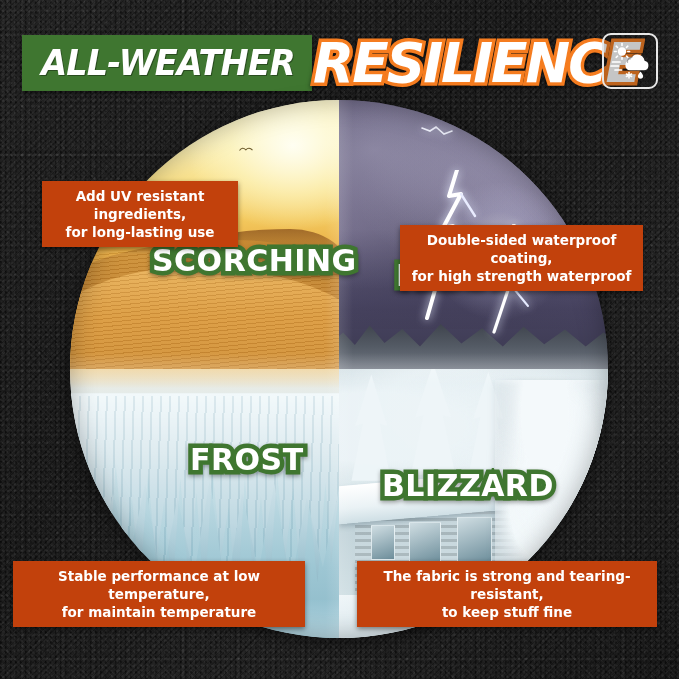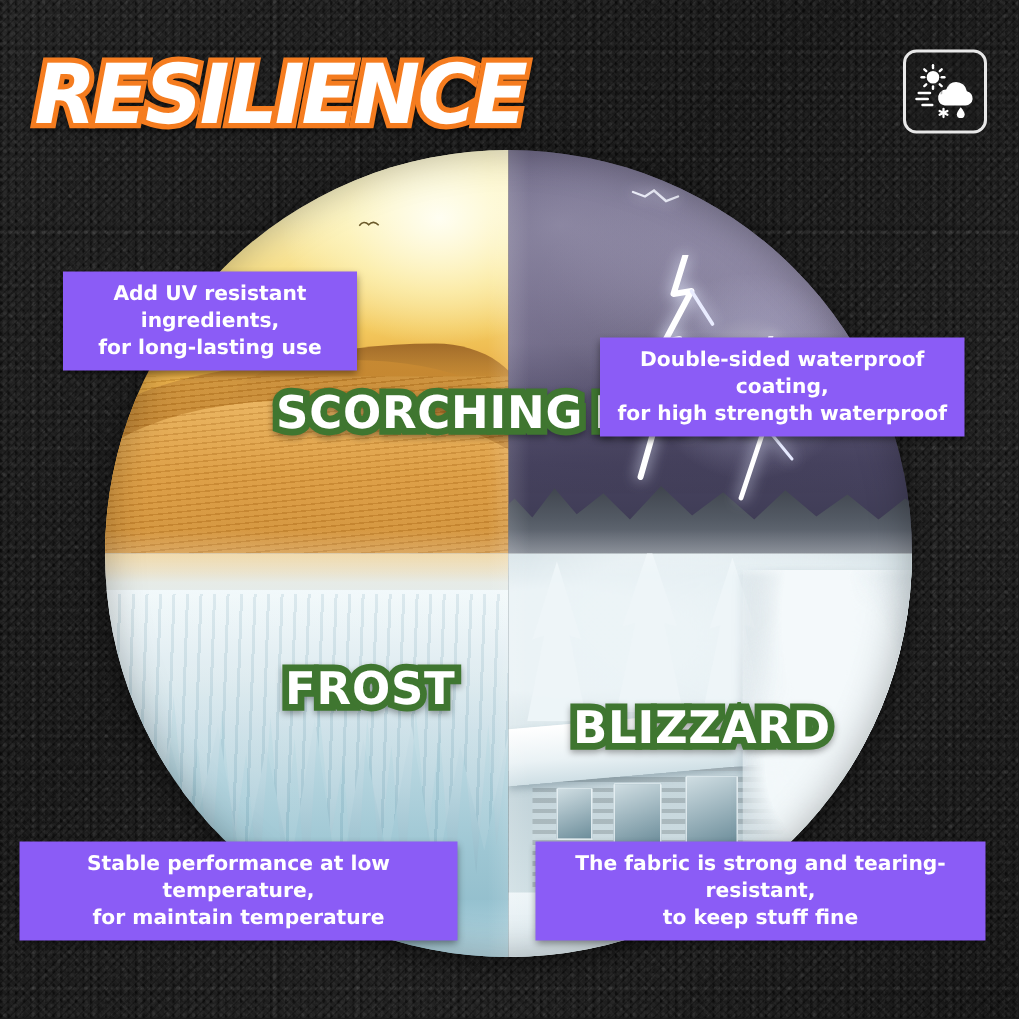--- a/index.html
+++ b/index.html
@@ -239,48 +239,51 @@
   .qlabel{
     position:absolute;
     color:#ffffff;
     font-family:"DejaVu Sans", sans-serif;
     font-weight:bold; font-size:30px; letter-spacing:.5px;
     -webkit-text-stroke:9px #3f7630;
     paint-order:stroke fill;
     white-space:nowrap;
     filter:drop-shadow(0 2px 2px rgba(0,0,0,.35));
   }
-  #label-scorching{ left:152px; top:258px;margin-left:32px; }
+  #label-scorching{ left:152px; top:243px; }
   #label-storm{     left:396px; top:258px; }
   #label-frost{     left:190px; top:442px; }
   #label-blizzard{  left:382px; top:468px; }
 
   
   .banner{
     position:absolute;
-    background:#8b5cf6;
+    background:#c2410c;
     color:#ffffff;
     font-family:"DejaVu Sans", sans-serif;
     font-size:13.5px; line-height:18px; font-weight:600;
     text-align:center;
     padding:6px 9px;
     box-shadow:0 2px 5px rgba(0,0,0,.45);
     white-space:pre-line;
   }
   #banner-scorching{ left:42px;  top:181px; width:196px; }
   #banner-storm{     left:400px; top:181px; width:243px;margin-top:44px; }
   #banner-frost{     left:13px;  top:561px; width:292px; }
   #banner-blizzard{  left:357px; top:561px; width:300px; }
 </style>
 </head>
 <body>
 
 <div id="backdrop"></div>
 
 <div id="header">
+  <div id="title-green">
+    <span class="txt">ALL-WEATHER</span>
+  </div>
   <div id="title-orange">RESILIENCE</div>
 
   <div id="weather-icon-box">
     <svg width="42" height="38" viewBox="0 0 42 38">
       <g fill="none" stroke="#ffffff" stroke-width="1.6" stroke-linecap="round">
         <circle cx="13" cy="9.5" r="4.2" fill="#ffffff" stroke="none"></circle>
         <line x1="13" y1="1.5" x2="13" y2="3.4"></line>
         <line x1="13" y1="15.6" x2="13" y2="17.2"></line>
         <line x1="5.4" y1="9.5" x2="7.2" y2="9.5"></line>
         <line x1="18.8" y1="9.5" x2="20.6" y2="9.5"></line>

